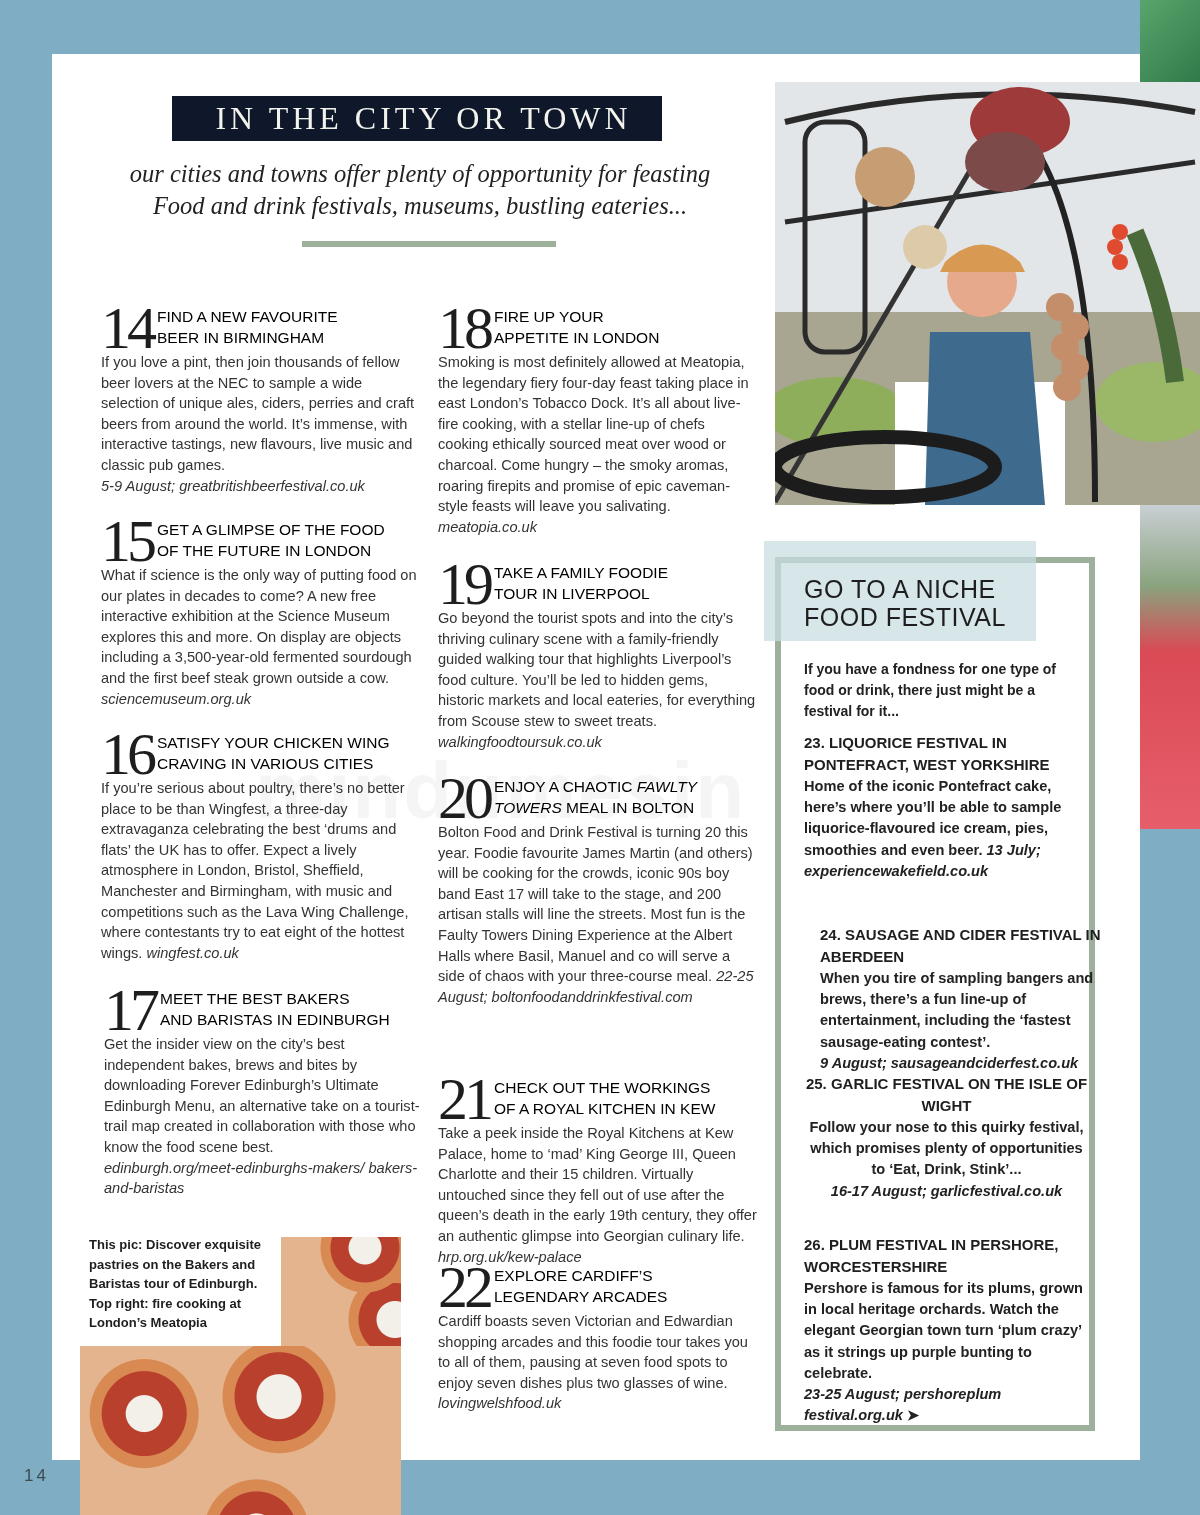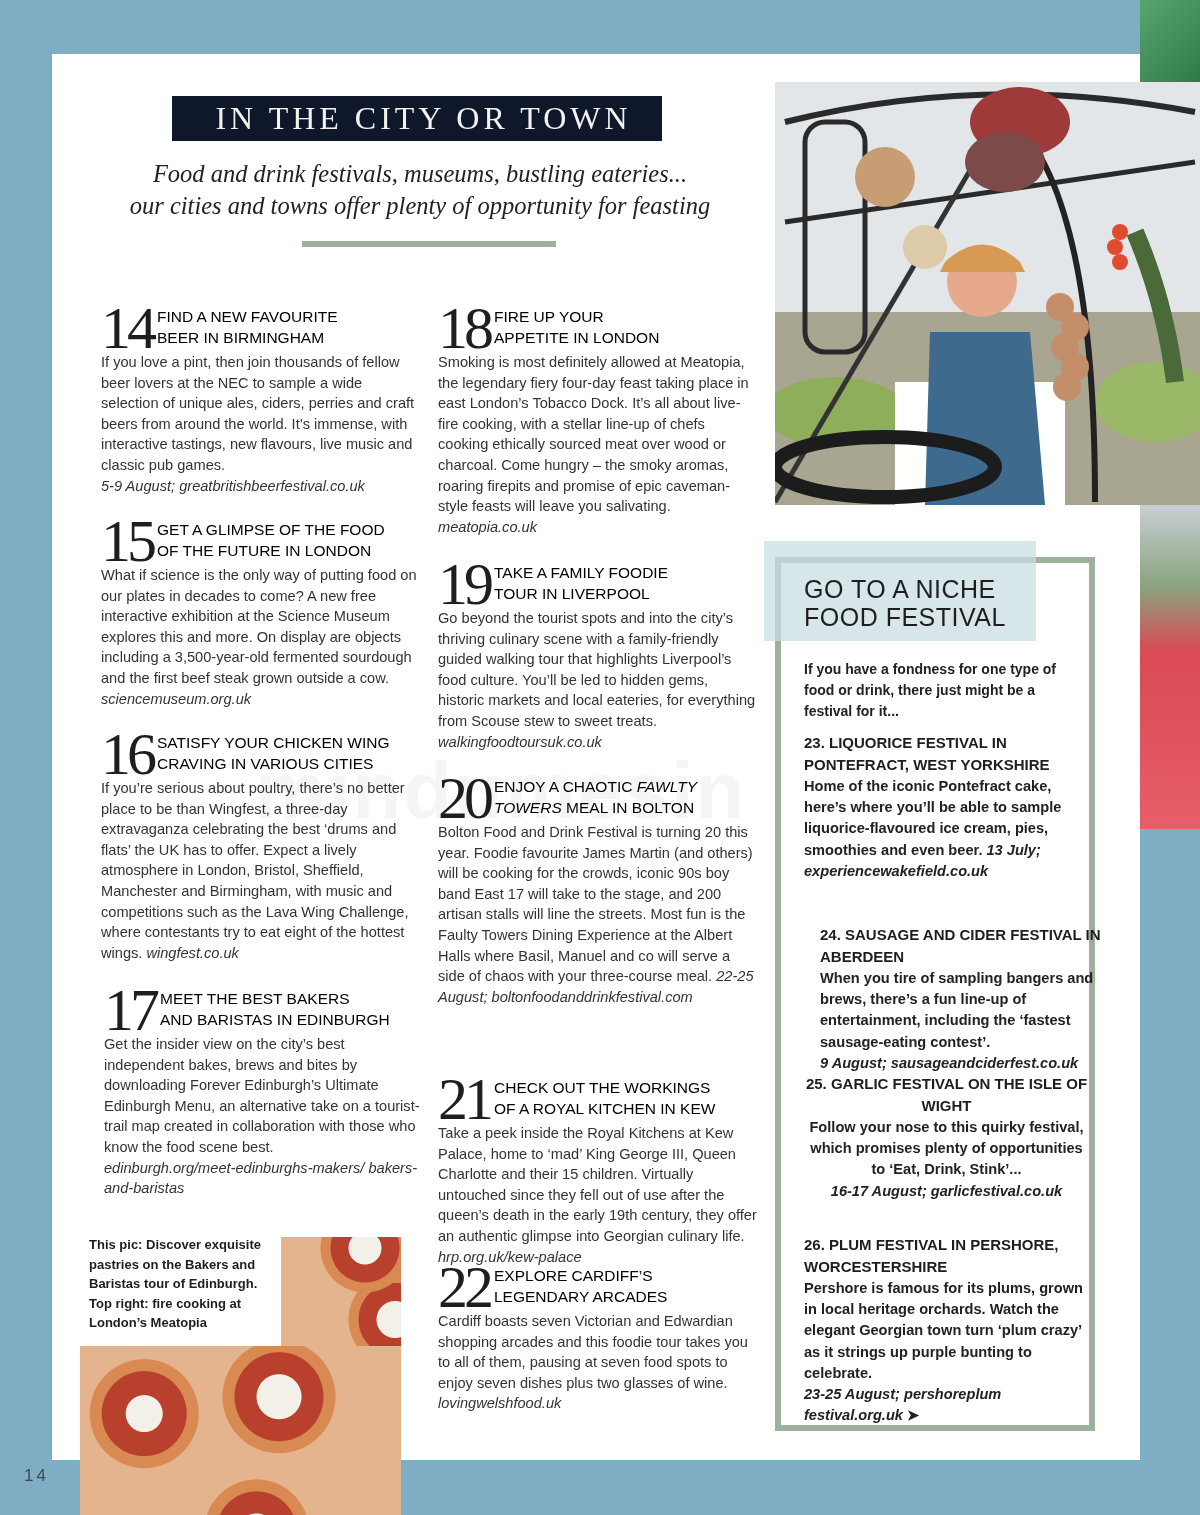--- a/index.html
+++ b/index.html
@@ -51,22 +51,22 @@
 <div class="page"></div>
 
 <div class="photo-strip-top"></div>
 <div class="photo-strip-right"></div>
 
 <div class="header-band">
   <span>IN THE CITY OR TOWN</span>
 </div>
 
 <div class="standfirst">
+  <div>our cities and towns offer plenty of opportunity for feasting</div>
   <div>Food and drink festivals, museums, bustling eateries...</div>
-  <div>our cities and towns offer plenty of opportunity for feasting</div>
 </div>
 
 <div class="rule"></div>
 
 <div class="watermark">mindumesin</div>
 
 <div class="item" style="left:101px; top:303px;">
   <div class="head">
     <span class="num">14</span>
     <div class="title">

